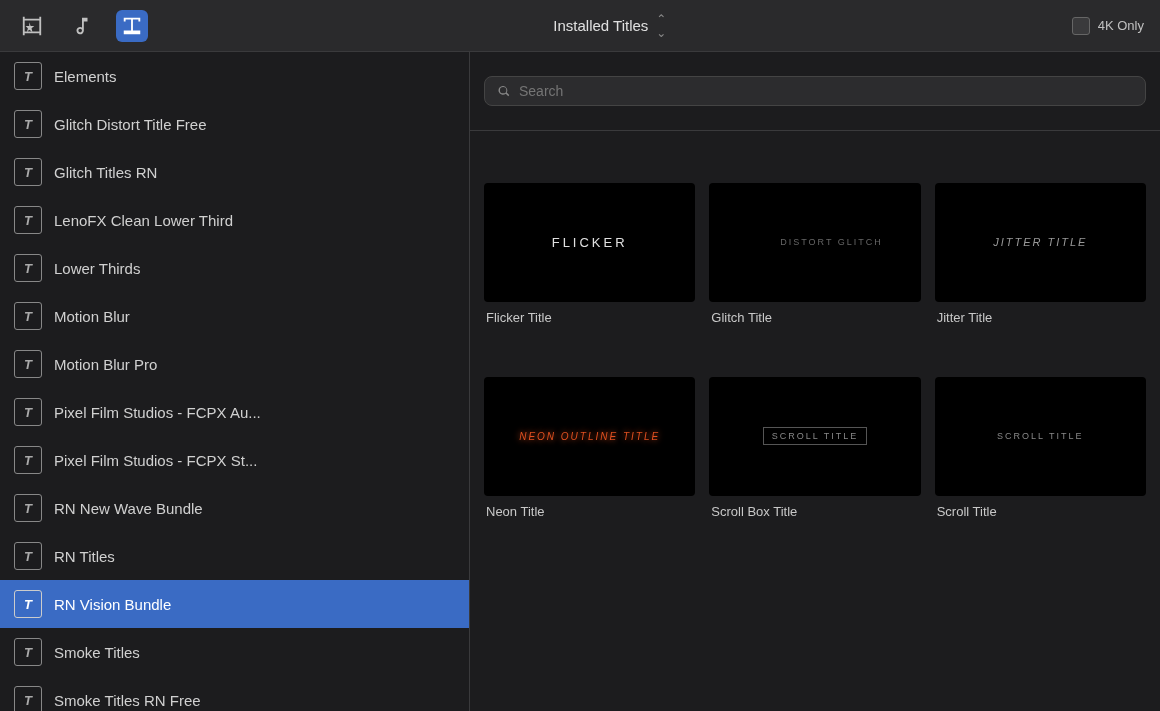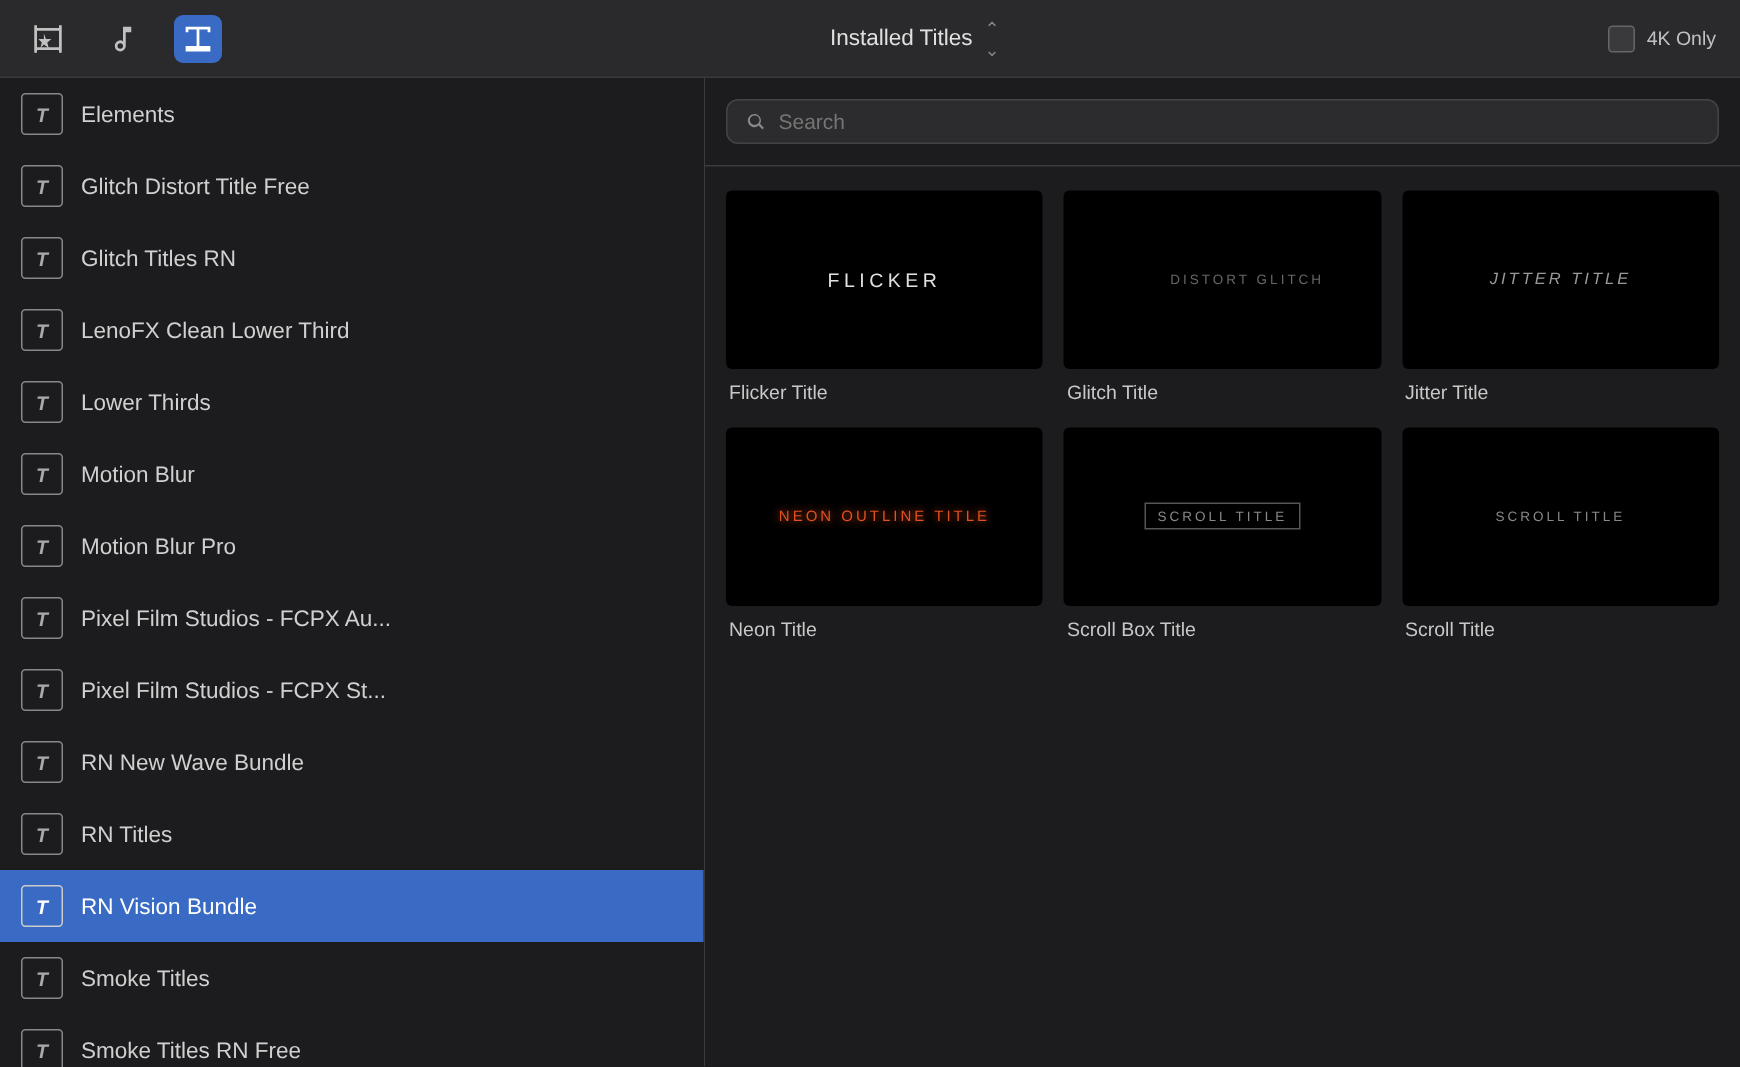--- a/index.html
+++ b/index.html
@@ -145,21 +145,21 @@
     .content {
       flex: 1;
       background: #1c1c1e;
       display: flex;
       flex-direction: column;
       overflow: hidden;
     }
 
     
     .search-bar {
-      padding: 14px 14px;
+      padding: 24px 14px;
       border-bottom: 1px solid #3a3a3c;
       flex-shrink: 0;
     }
     .search-input-wrapper {
       display: flex;
       align-items: center;
       background: #2c2c2e;
       border-radius: 8px;
       padding: 6px 12px;
       gap: 8px;
@@ -186,20 +186,21 @@
       display: grid;
       grid-template-columns: repeat(3, 1fr);
       gap: 16px 14px;
       align-content: start;
     }
     .grid-item {
       display: flex;
       flex-direction: column;
       gap: 8px;
       cursor: pointer;
+      margin-top: 36px;
     }
     .thumbnail {
       background: #000000;
       aspect-ratio: 16/9;
       border-radius: 4px;
       display: flex;
       align-items: center;
       justify-content: center;
       position: relative;
       overflow: hidden;
@@ -273,20 +274,21 @@
       justify-content: center;
       width: 100%;
       height: 100%;
     }
     .neon-text {
       font-size: 10px;
       color: #e05020;
       letter-spacing: 2px;
       text-transform: uppercase;
       text-shadow: 0 0 6px #e05020;
+      font-style: italic;
     }
 
     .scroll-box-thumb {
       display: flex;
       align-items: center;
       justify-content: center;
       width: 100%;
       height: 100%;
     }
     .scroll-box-text {

